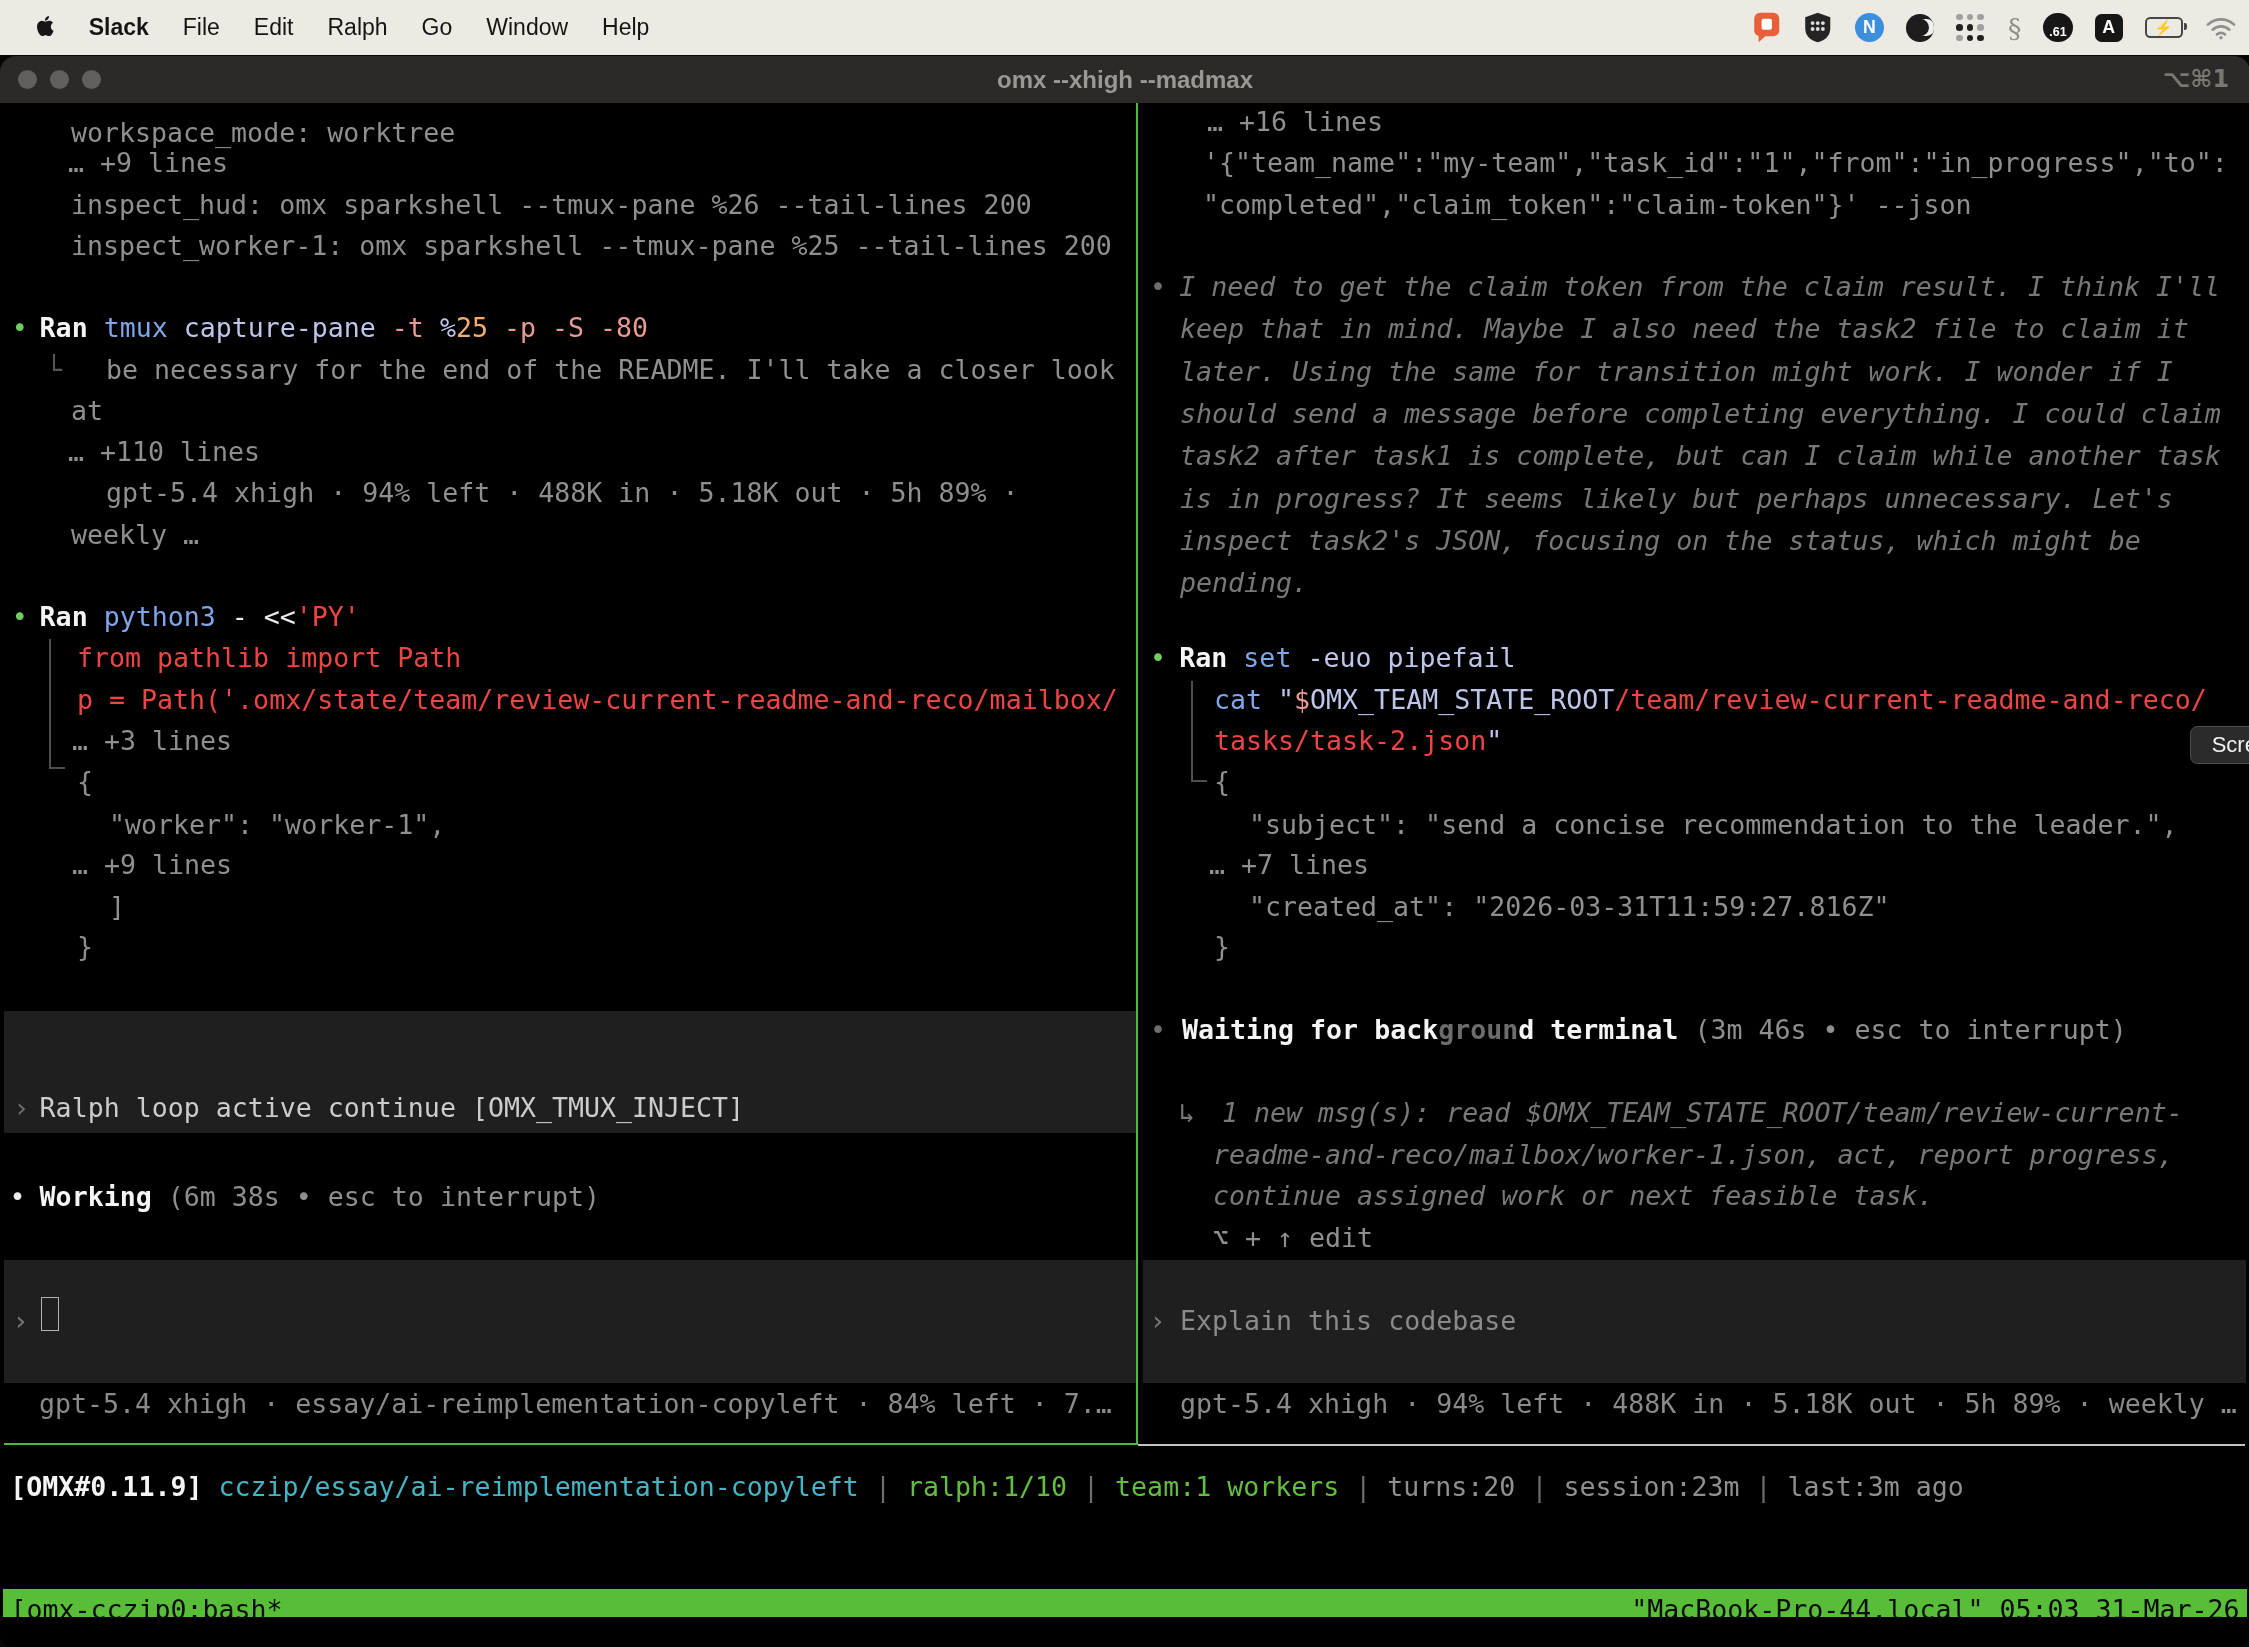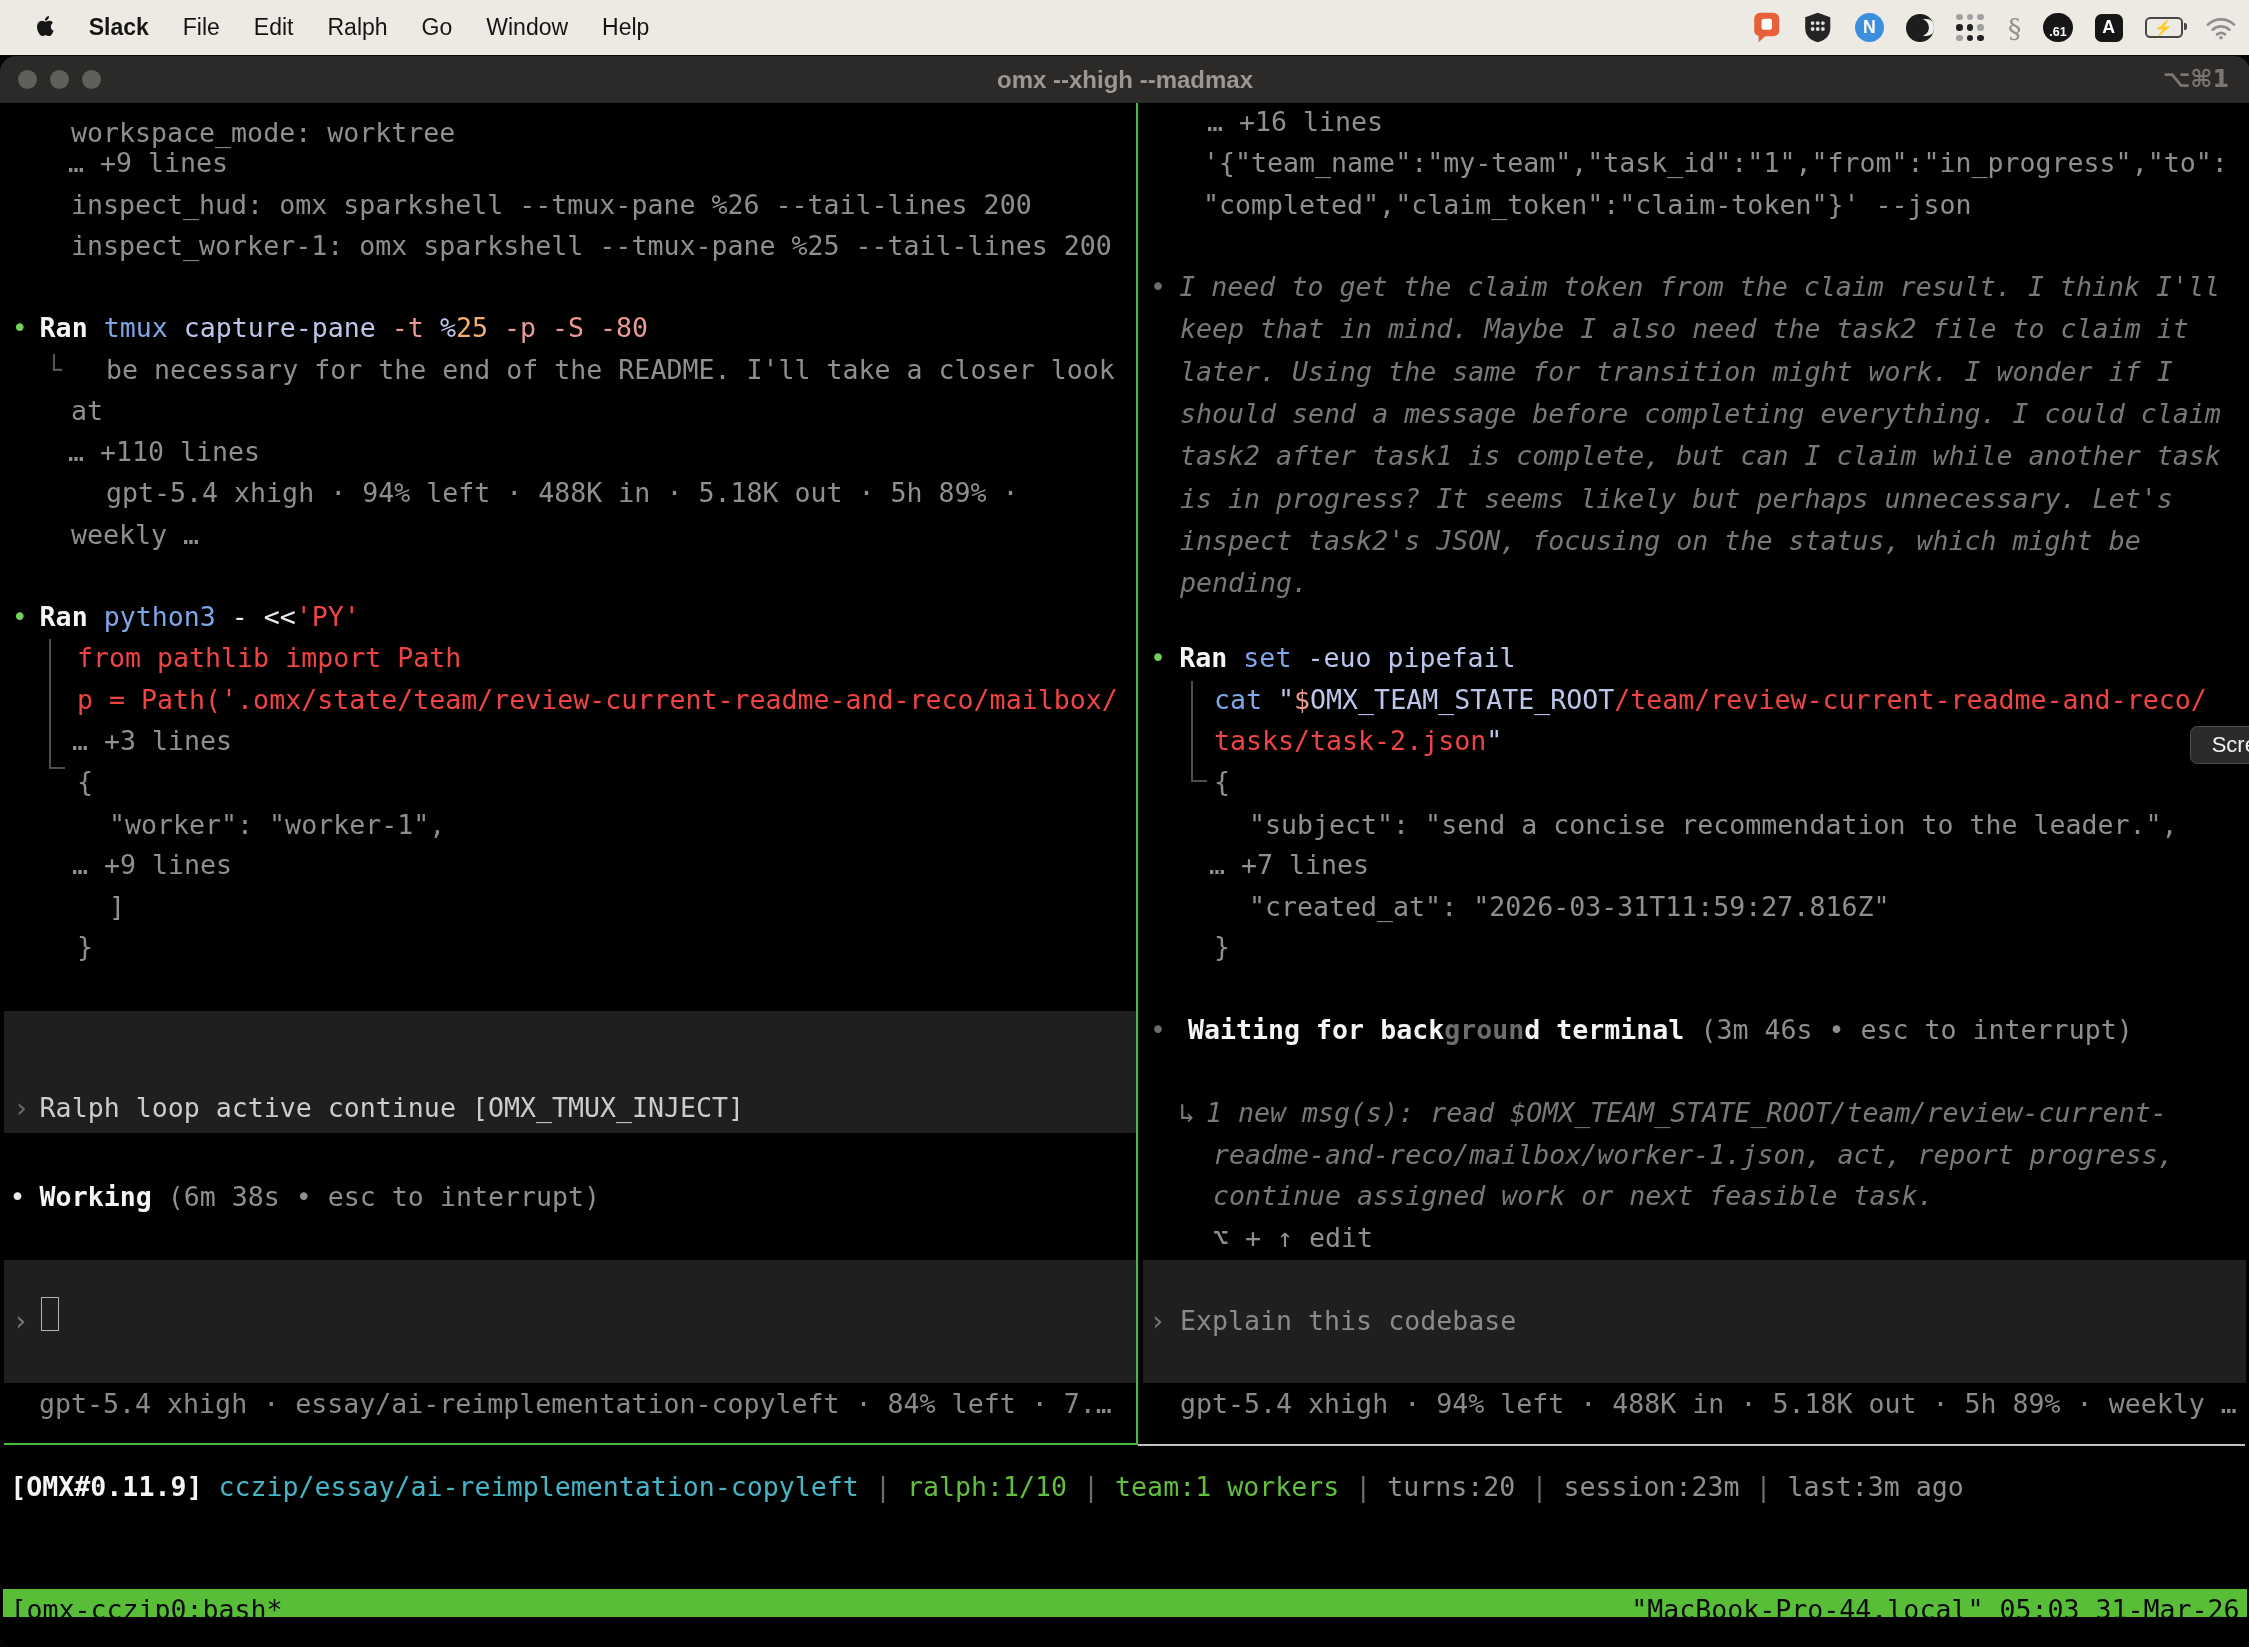--- a/index.html
+++ b/index.html
@@ -228,22 +228,22 @@
     <div class="tline" style="left: 1180px; top: 520px;"><span class="c-grayi">inspect task2's JSON, focusing on the status, which might be</span></div>
     <div class="tline" style="left: 1180px; top: 562px;"><span class="c-grayi">pending.</span></div>
     <div class="tline" style="left: 1150px; top: 637px;"><span class="c-green">•</span><span class="c-white b" style="margin-left: 13.3px;">Ran </span><span class="c-blue">set </span><span class="c-lav">-euo pipefail</span></div>
     <div class="tline" style="left: 1214px; top: 679px;"><span class="c-blue">cat </span><span class="c-lav">"</span><span class="c-salmon">$</span><span class="c-lav">OMX_TEAM_STATE_ROOT</span><span class="c-green2">/team/review-current-readme-and-reco/</span></div>
     <div class="tline" style="left: 1214px; top: 720px;"><span class="c-green2">tasks/task-2.json</span><span class="c-lav">"</span></div>
     <div class="tline" style="left: 1214px; top: 761px;"><span class="c-gray">{</span></div>
     <div class="tline" style="left: 1249px; top: 804px;"><span class="c-gray">"subject": "send a concise recommendation to the leader.",</span></div>
     <div class="tline" style="left: 1209px; top: 844px;"><span class="c-gray">… +7 lines</span></div>
     <div class="tline" style="left: 1249px; top: 886px;"><span class="c-gray">"created_at": "2026-03-31T11:59:27.816Z"</span></div>
     <div class="tline" style="left: 1214px; top: 926px;"><span class="c-gray">}</span></div>
-    <div class="tline" style="left: 1150px; top: 1009px;"><span class="c-dim">•</span><span class="c-white b" style="margin-left: 22px;">Waiting for back</span><span class="c-dim b">groun</span><span class="c-white b">d terminal</span><span class="c-gray"> (3m 46s • esc to interrupt)</span></div>
-    <div class="tline" style="left: 1179px; top: 1092px;"><span class="c-grayi">↳</span><span class="c-grayi" style="margin-left: 11px;">1 new msg(s): read $OMX_TEAM_STATE_ROOT/team/review-current-</span></div>
+    <div class="tline" style="left: 1150px; top: 1009px;"><span class="c-dim">•</span><span class="c-white b" style="margin-left: 16px;">Waiting for back</span><span class="c-dim b">groun</span><span class="c-white b">d terminal</span><span class="c-gray"> (3m 46s • esc to interrupt)</span></div>
+    <div class="tline" style="left: 1179px; top: 1092px;"><span class="c-grayi">↳</span><span class="c-grayi" style="margin-left: 27px;">1 new msg(s): read $OMX_TEAM_STATE_ROOT/team/review-current-</span></div>
     <div class="tline" style="left: 1213px; top: 1134px;"><span class="c-grayi">readme-and-reco/mailbox/worker-1.json, act, report progress,</span></div>
     <div class="tline" style="left: 1213px; top: 1175px;"><span class="c-grayi">continue assigned work or next feasible task.</span></div>
     <div class="tline" style="left: 1213px; top: 1217px;"><span class="c-gray">⌥ + ↑ edit</span></div>
   </div>
 
 <span class="pane-status" style="left:39px;top:1383px">gpt-5.4 xhigh · essay/ai-reimplementation-copyleft · 84% left · 7.…</span>
 <span class="pane-status" style="left:1180px;top:1383px">gpt-5.4 xhigh · 94% left · 488K in · 5.18K out · 5h 89% · weekly …</span>
 
 <div id="omx-status">
     <div class="tline" style="left: 10.3px; top: 1466px;"><span class="c-white b">[OMX#0.11.9]</span><span class="c-teal"> cczip/essay/ai-reimplementation-copyleft</span><span class="c-dim"> | </span><span class="c-bgreen">ralph:1/10</span><span class="c-dim"> | </span><span class="c-bgreen">team:1 workers</span><span class="c-dim"> | </span><span class="c-gray">turns:20</span><span class="c-dim"> | </span><span class="c-gray">session:23m</span><span class="c-dim"> | </span><span class="c-gray">last:3m ago</span></div>

